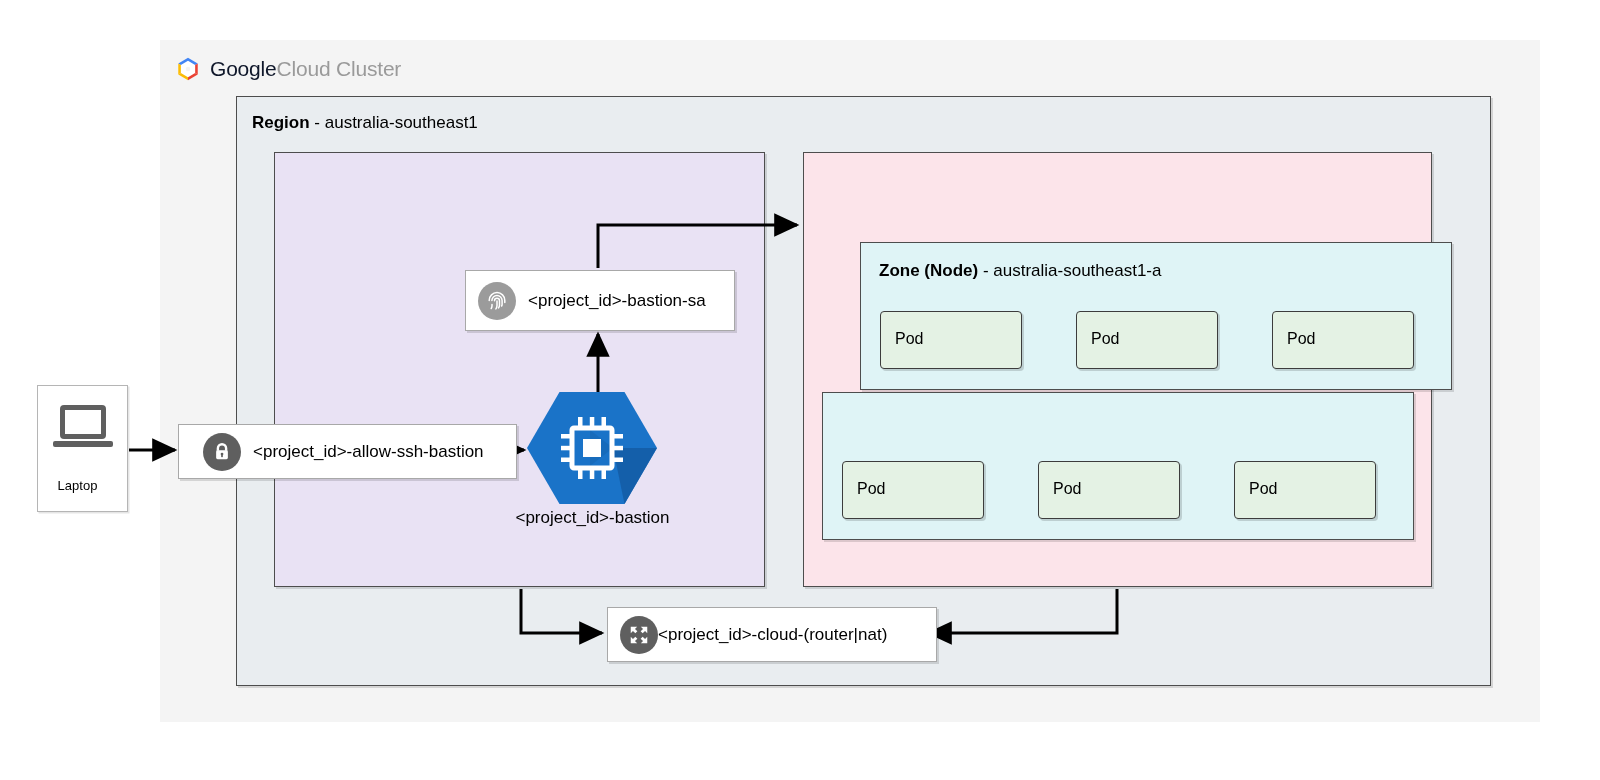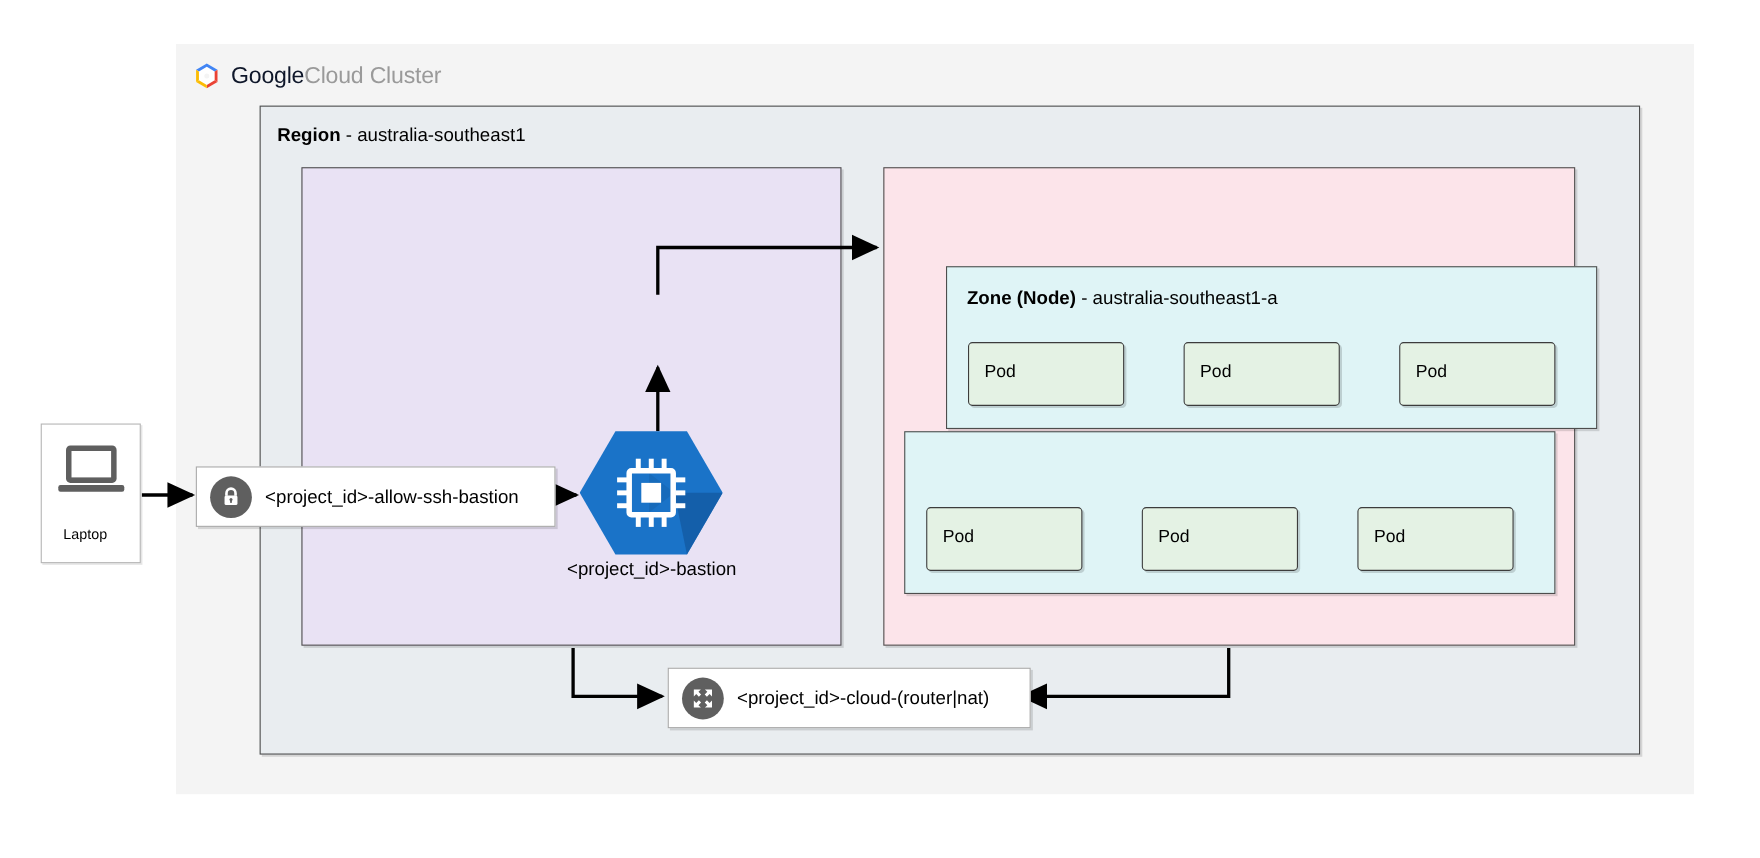--- a/index.html
+++ b/index.html
@@ -163,34 +163,33 @@
     justify-content: center;
   }
   .node-text {
     font-size: 17px;
     white-space: nowrap;
   }
 
   #firewall-node {
     left: 178px; top: 424px;
     width: 313px; height: 53px;
-    padding-left: 12px;
+    padding-left: 24px;
     gap: 12px;
   }
   #sa-node {
     left: 465px; top: 270px;
     width: 256px; height: 59px;
     padding-left: 12px;
     gap: 12px;
   }
   #router-node {
     left: 607px; top: 607px;
     width: 316px; height: 53px;
     padding-left: 12px;
-    gap: 12px;
   }
 
   
   #bastion-hex {
     left: 527px; top: 390px;
     width: 130px; height: 116px;
   }
   #bastion-label {
     left: 460px; top: 508px;
     width: 265px;
@@ -297,20 +296,32 @@
       <svg width="22" height="22" viewBox="0 0 24 24">
         <path d="M7.5 10.5 V8 a4.5 4.5 0 0 1 9 0 v2.5" fill="none" stroke="#ffffff" stroke-width="2.6"></path>
         <rect x="5.6" y="10.2" width="12.8" height="9.6" rx="1.6" fill="#ffffff"></rect>
         <circle cx="12" cy="14.3" r="1.5" fill="#5f5f5f"></circle>
         <rect x="11.1" y="14.3" width="1.8" height="3.3" fill="#5f5f5f"></rect>
       </svg>
     </span>
     <span class="node-text">&lt;project_id&gt;-allow-ssh-bastion</span>
   </div>
 
+  <div class="node-white" id="sa-node">
+    <span class="node-icon-circle" style="background:#9b9b9b;">
+      <svg width="24" height="24" viewBox="0 0 24 24" fill="none" stroke="#ffffff" stroke-width="1.5" stroke-linecap="round">
+        <path d="M4.2 11.4a7.8 7.8 0 0 1 15.6 0v2.2"></path>
+        <path d="M6.9 11.6a5.1 5.1 0 0 1 10.2 0v3.6a3.2 3.2 0 0 1-.5 1.8"></path>
+        <path d="M9.5 11.7a2.5 2.5 0 0 1 5 0v4.4c0 1-.3 2-.9 2.8"></path>
+        <path d="M12 12v4.6c0 1.3-.4 2.4-1.1 3.3"></path>
+        <path d="M7 15.6v1.1c0 1-.3 2-.8 2.8"></path>
+      </svg>
+    </span>
+    <span class="node-text">&lt;project_id&gt;-bastion-sa</span>
+  </div>
 
   <svg class="abs" id="bastion-hex" viewBox="0 0 130 116">
     <path d="M32.5 2 L97.5 2 L130 58 L97.5 114 L32.5 114 L0 58 Z" fill="#1a73c8"></path>
     <path d="M97.5 114 L130 58 L86 58 Z" fill="#145ca4" opacity="0.85"></path>
     <path d="M63 40 L86 58 L63 76 Z" fill="#145ca4" opacity="0.35"></path>
     <g fill="#ffffff">
       <rect x="45" y="38" width="40" height="40" rx="2" fill="none" stroke="#ffffff" stroke-width="5"></rect>
       <rect x="56" y="49" width="18" height="18" fill="#ffffff"></rect>
       <rect x="51" y="27" width="4.5" height="9"></rect>
         <rect x="62.8" y="27" width="4.5" height="9"></rect>

